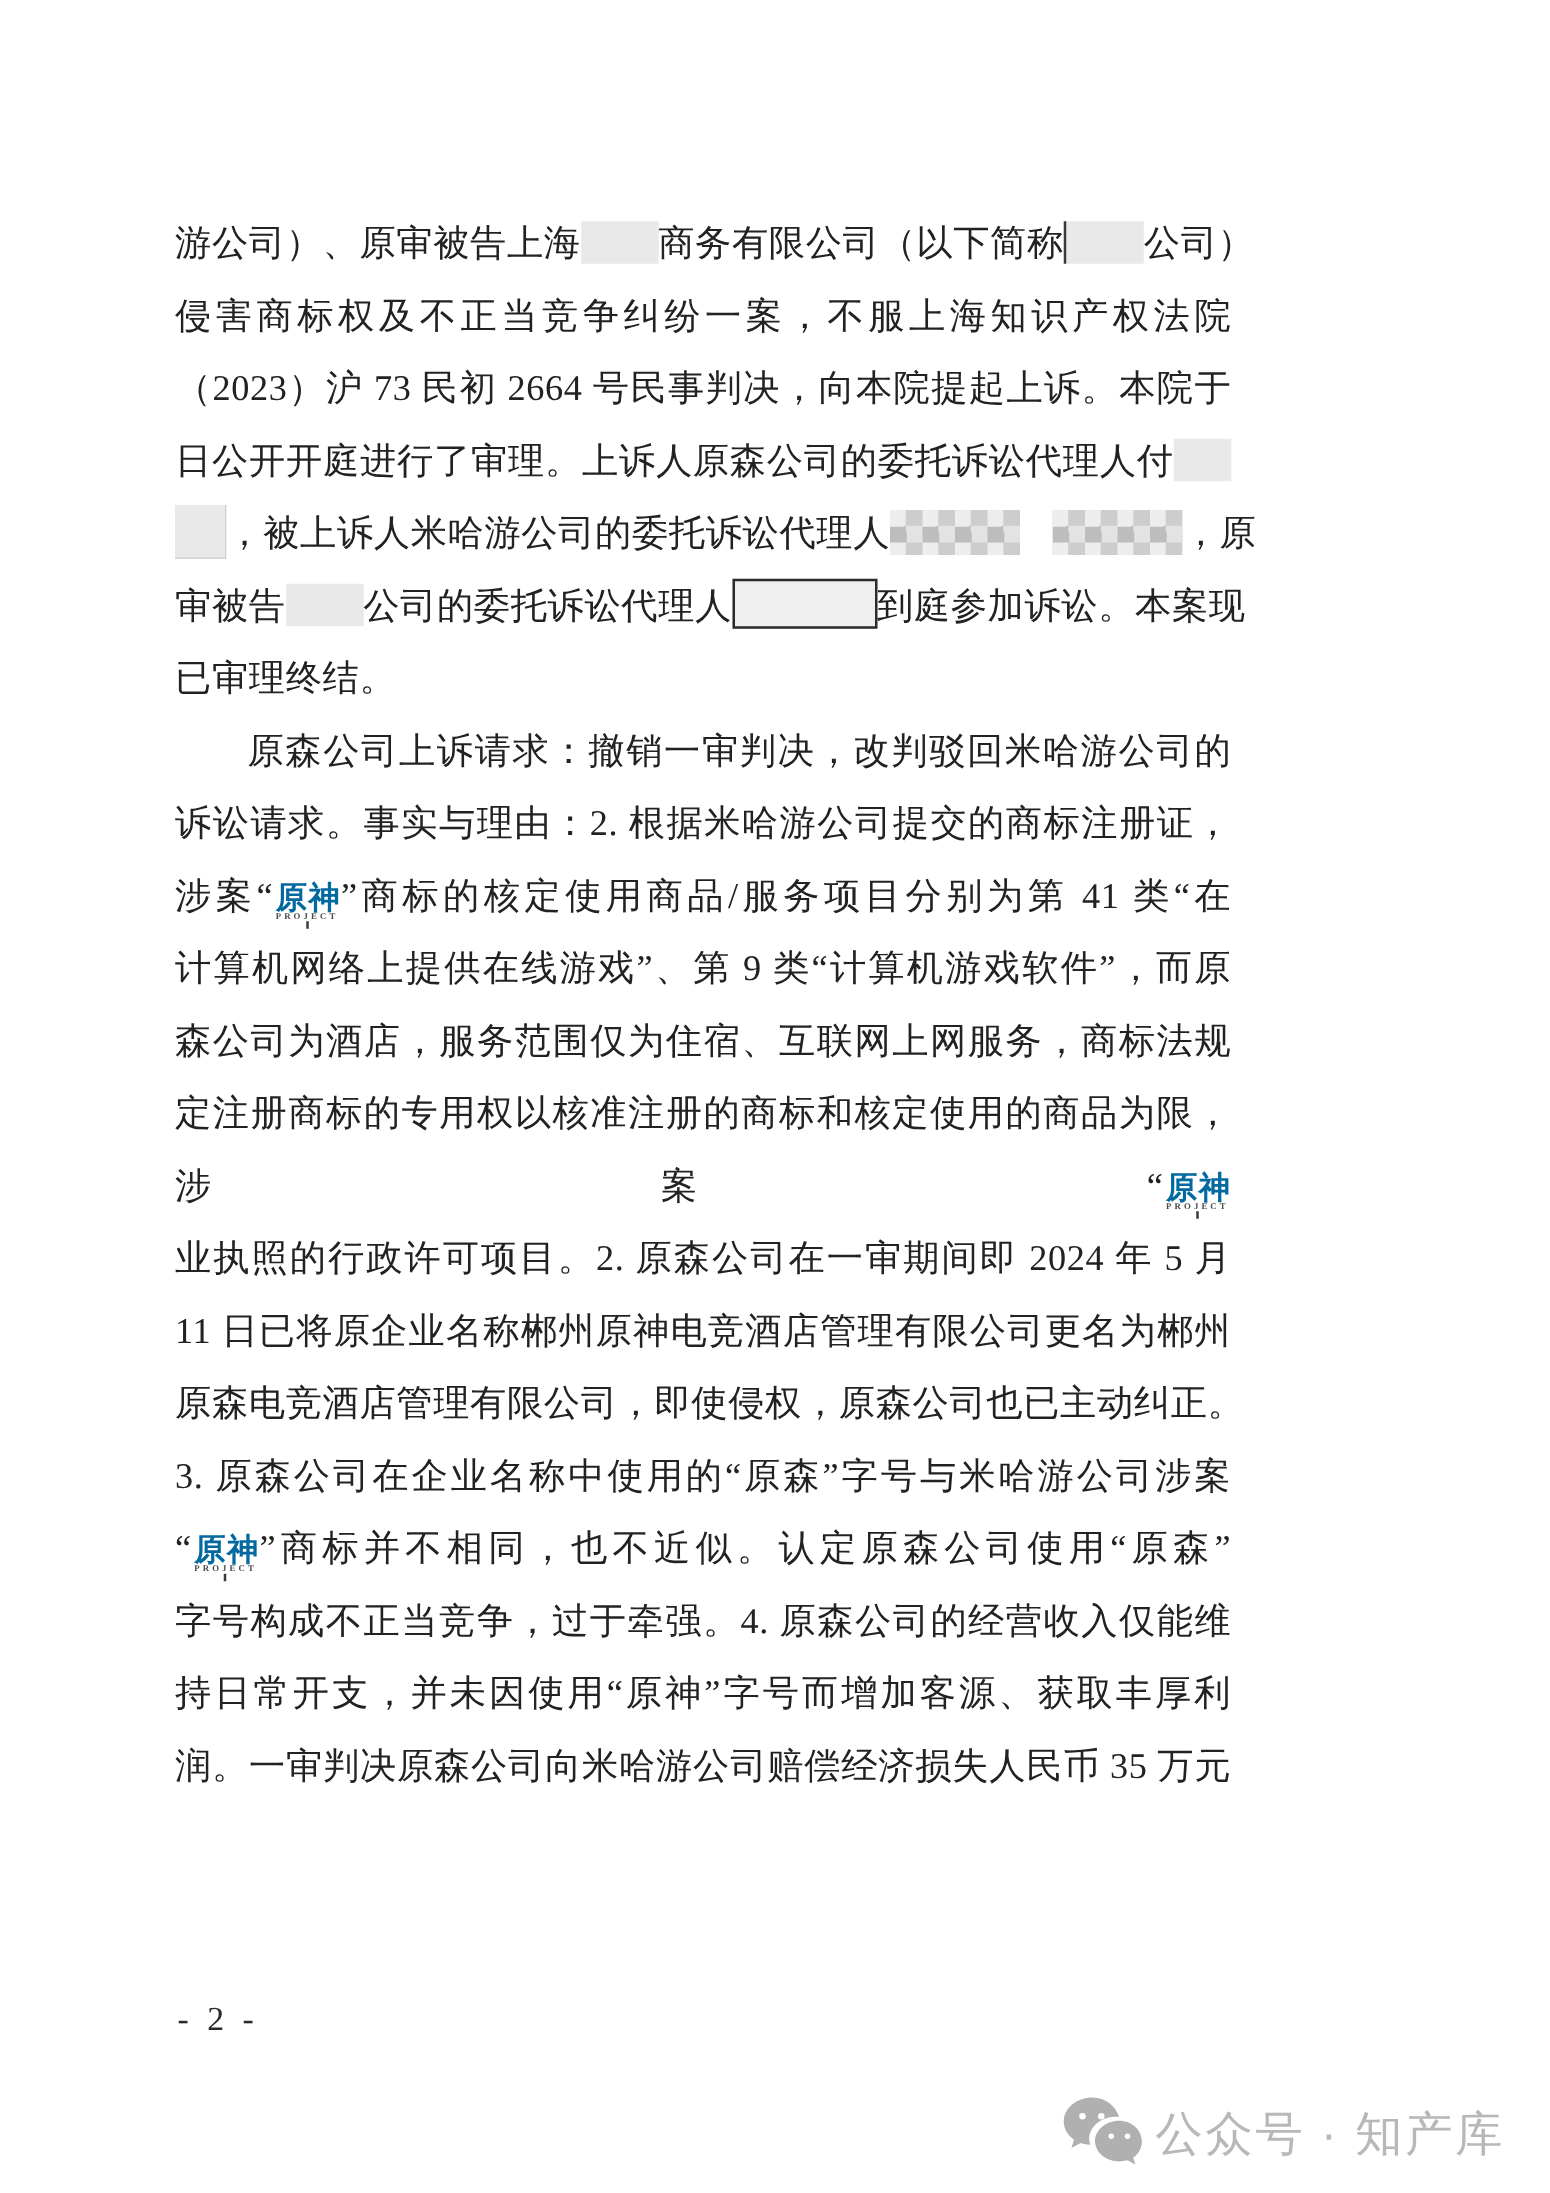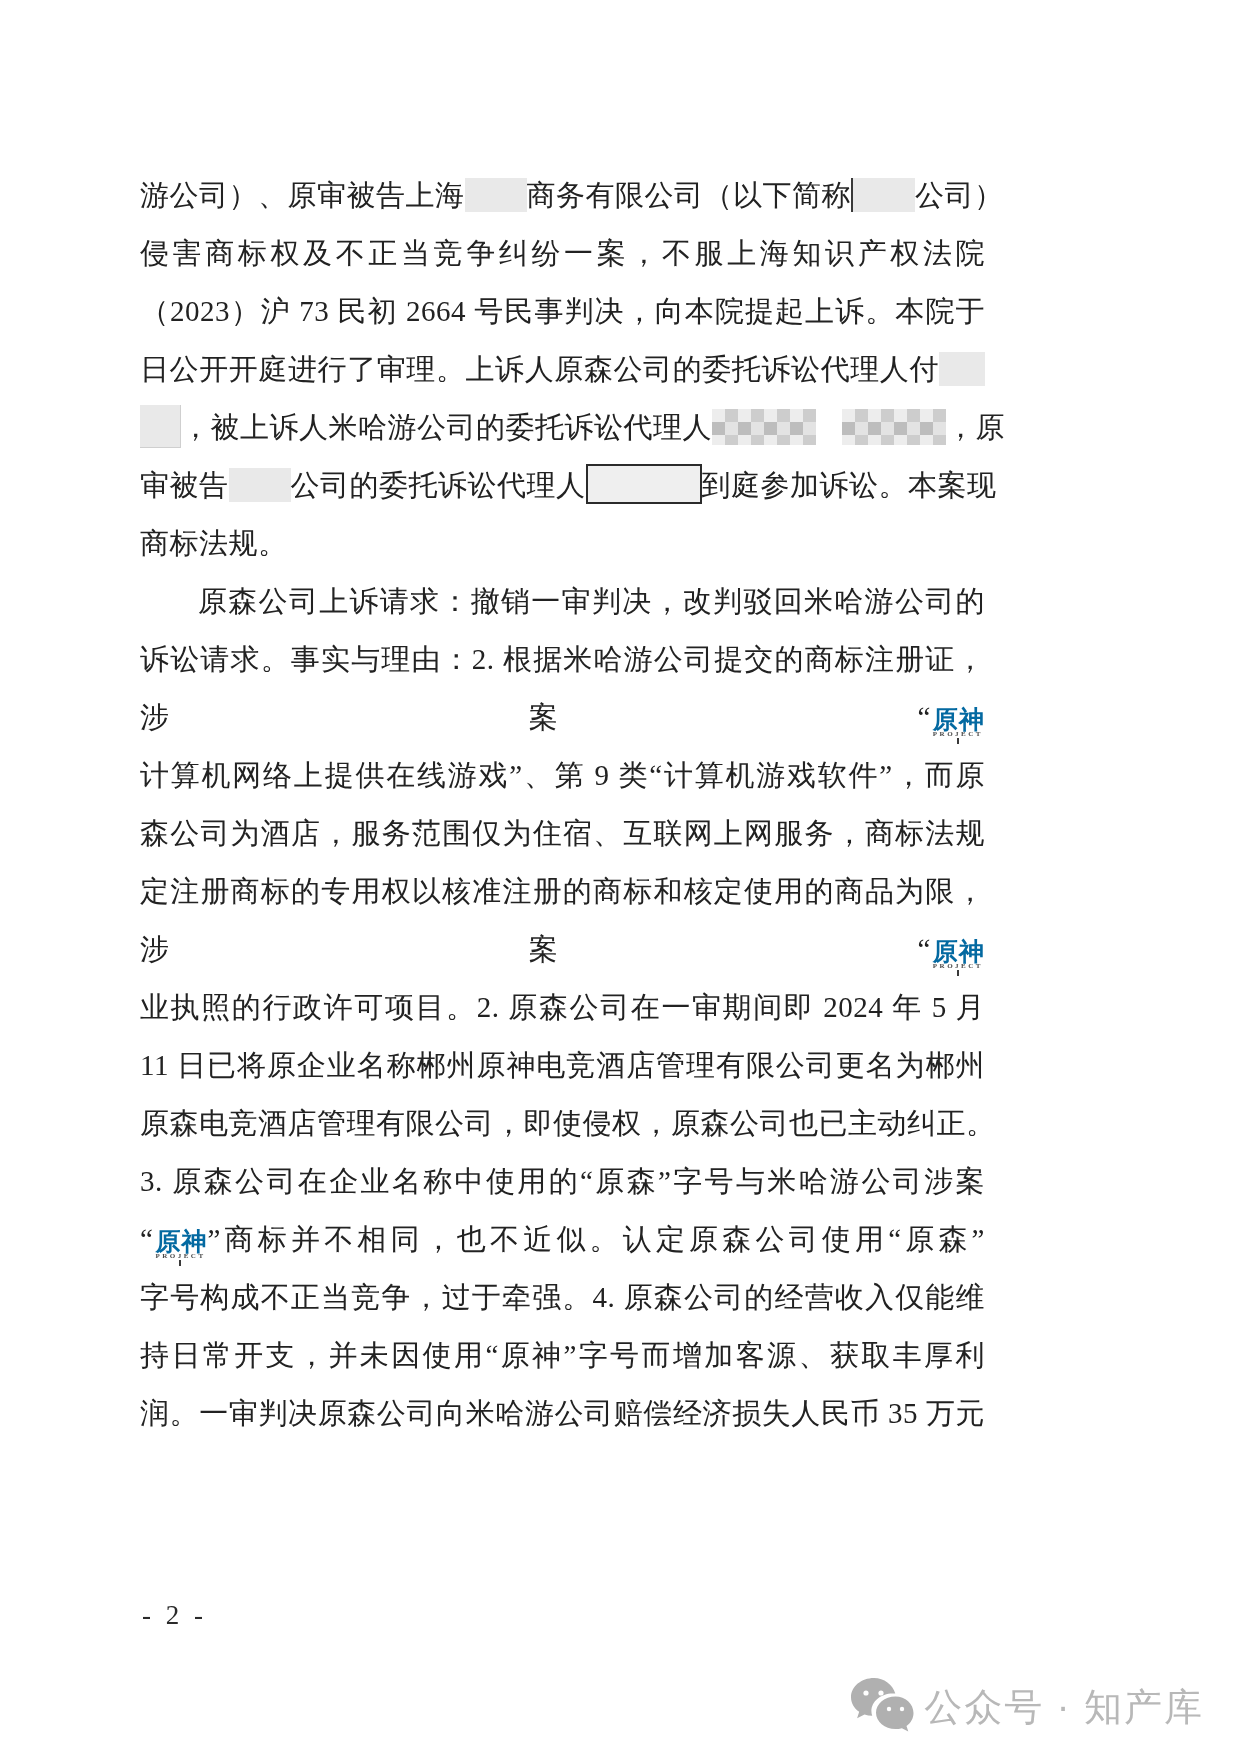--- a/index.html
+++ b/index.html
@@ -43,25 +43,25 @@
 </head>
 <body>
 
 <div class="textblock">
   <div class="line"><span>游公司）、原审被告上海</span><span class="redact"></span><span>商务有限公司（以下简称</span><span class="redact edge"></span><span>公司）</span></div>
   <div class="line"><span>侵害商标权及不正当竞争纠纷一案，不服上海知识产权法院</span></div>
   <div class="line"><span>（2023）沪 73 民初 2664 号民事判决，向本院提起上诉。本院于</span></div>
   <div class="line"><span>日公开开庭进行了审理。上诉人原森公司的委托诉讼代理人付</span><span class="redact small"></span></div>
   <div class="line"><span class="redact start"></span><span>，被上诉人米哈游公司的委托诉讼代理人</span><span class="mosaic"></span><span class="mosaic gap"></span><span>，原</span></div>
   <div class="line"><span>审被告</span><span class="redact"></span><span>公司的委托诉讼代理人</span><span class="redact outlined"></span><span>到庭参加诉讼。本案现</span></div>
-  <div class="line noj"><span>商标法规。</span></div>
+  <div class="line noj"><span>已审理终结。</span></div>
 
   <div class="line indent"><span>原森公司上诉请求：撤销一审判决，改判驳回米哈游公司的</span></div>
   <div class="line"><span>诉讼请求。事实与理由：2. 根据米哈游公司提交的商标注册证，</span></div>
-  <div class="line"><span>涉案“</span><span class="gi-logo"><span class="gi-title">原神</span><span class="gi-sub">PROJECT</span><span class="gi-sword"></span></span></div>
+  <div class="line"><span>涉案“</span><span class="gi-logo"><span class="gi-title">原神</span><span class="gi-sub">PROJECT</span><span class="gi-sword"></span></span><span>”商标的核定使用商品/服务项目分别为第 41 类“在</span></div>
   <div class="line"><span>计算机网络上提供在线游戏”、第 9 类“计算机游戏软件”，而原</span></div>
   <div class="line"><span>森公司为酒店，服务范围仅为住宿、互联网上网服务，商标法规</span></div>
   <div class="line"><span>定注册商标的专用权以核准注册的商标和核定使用的商品为限，</span></div>
   <div class="line"><span>涉案“</span><span class="gi-logo"><span class="gi-title">原神</span><span class="gi-sub">PROJECT</span><span class="gi-sword"></span></span></div>
   <div class="line"><span>业执照的行政许可项目。2. 原森公司在一审期间即 2024 年 5 月</span></div>
   <div class="line"><span>11 日已将原企业名称郴州原神电竞酒店管理有限公司更名为郴州</span></div>
   <div class="line"><span>原森电竞酒店管理有限公司，即使侵权，原森公司也已主动纠正。</span></div>
   <div class="line"><span>3. 原森公司在企业名称中使用的“原森”字号与米哈游公司涉案</span></div>
   <div class="line"><span>“</span><span class="gi-logo"><span class="gi-title">原神</span><span class="gi-sub">PROJECT</span><span class="gi-sword"></span></span><span>”商标并不相同，也不近似。认定原森公司使用“原森”</span></div>
   <div class="line"><span>字号构成不正当竞争，过于牵强。4. 原森公司的经营收入仅能维</span></div>

